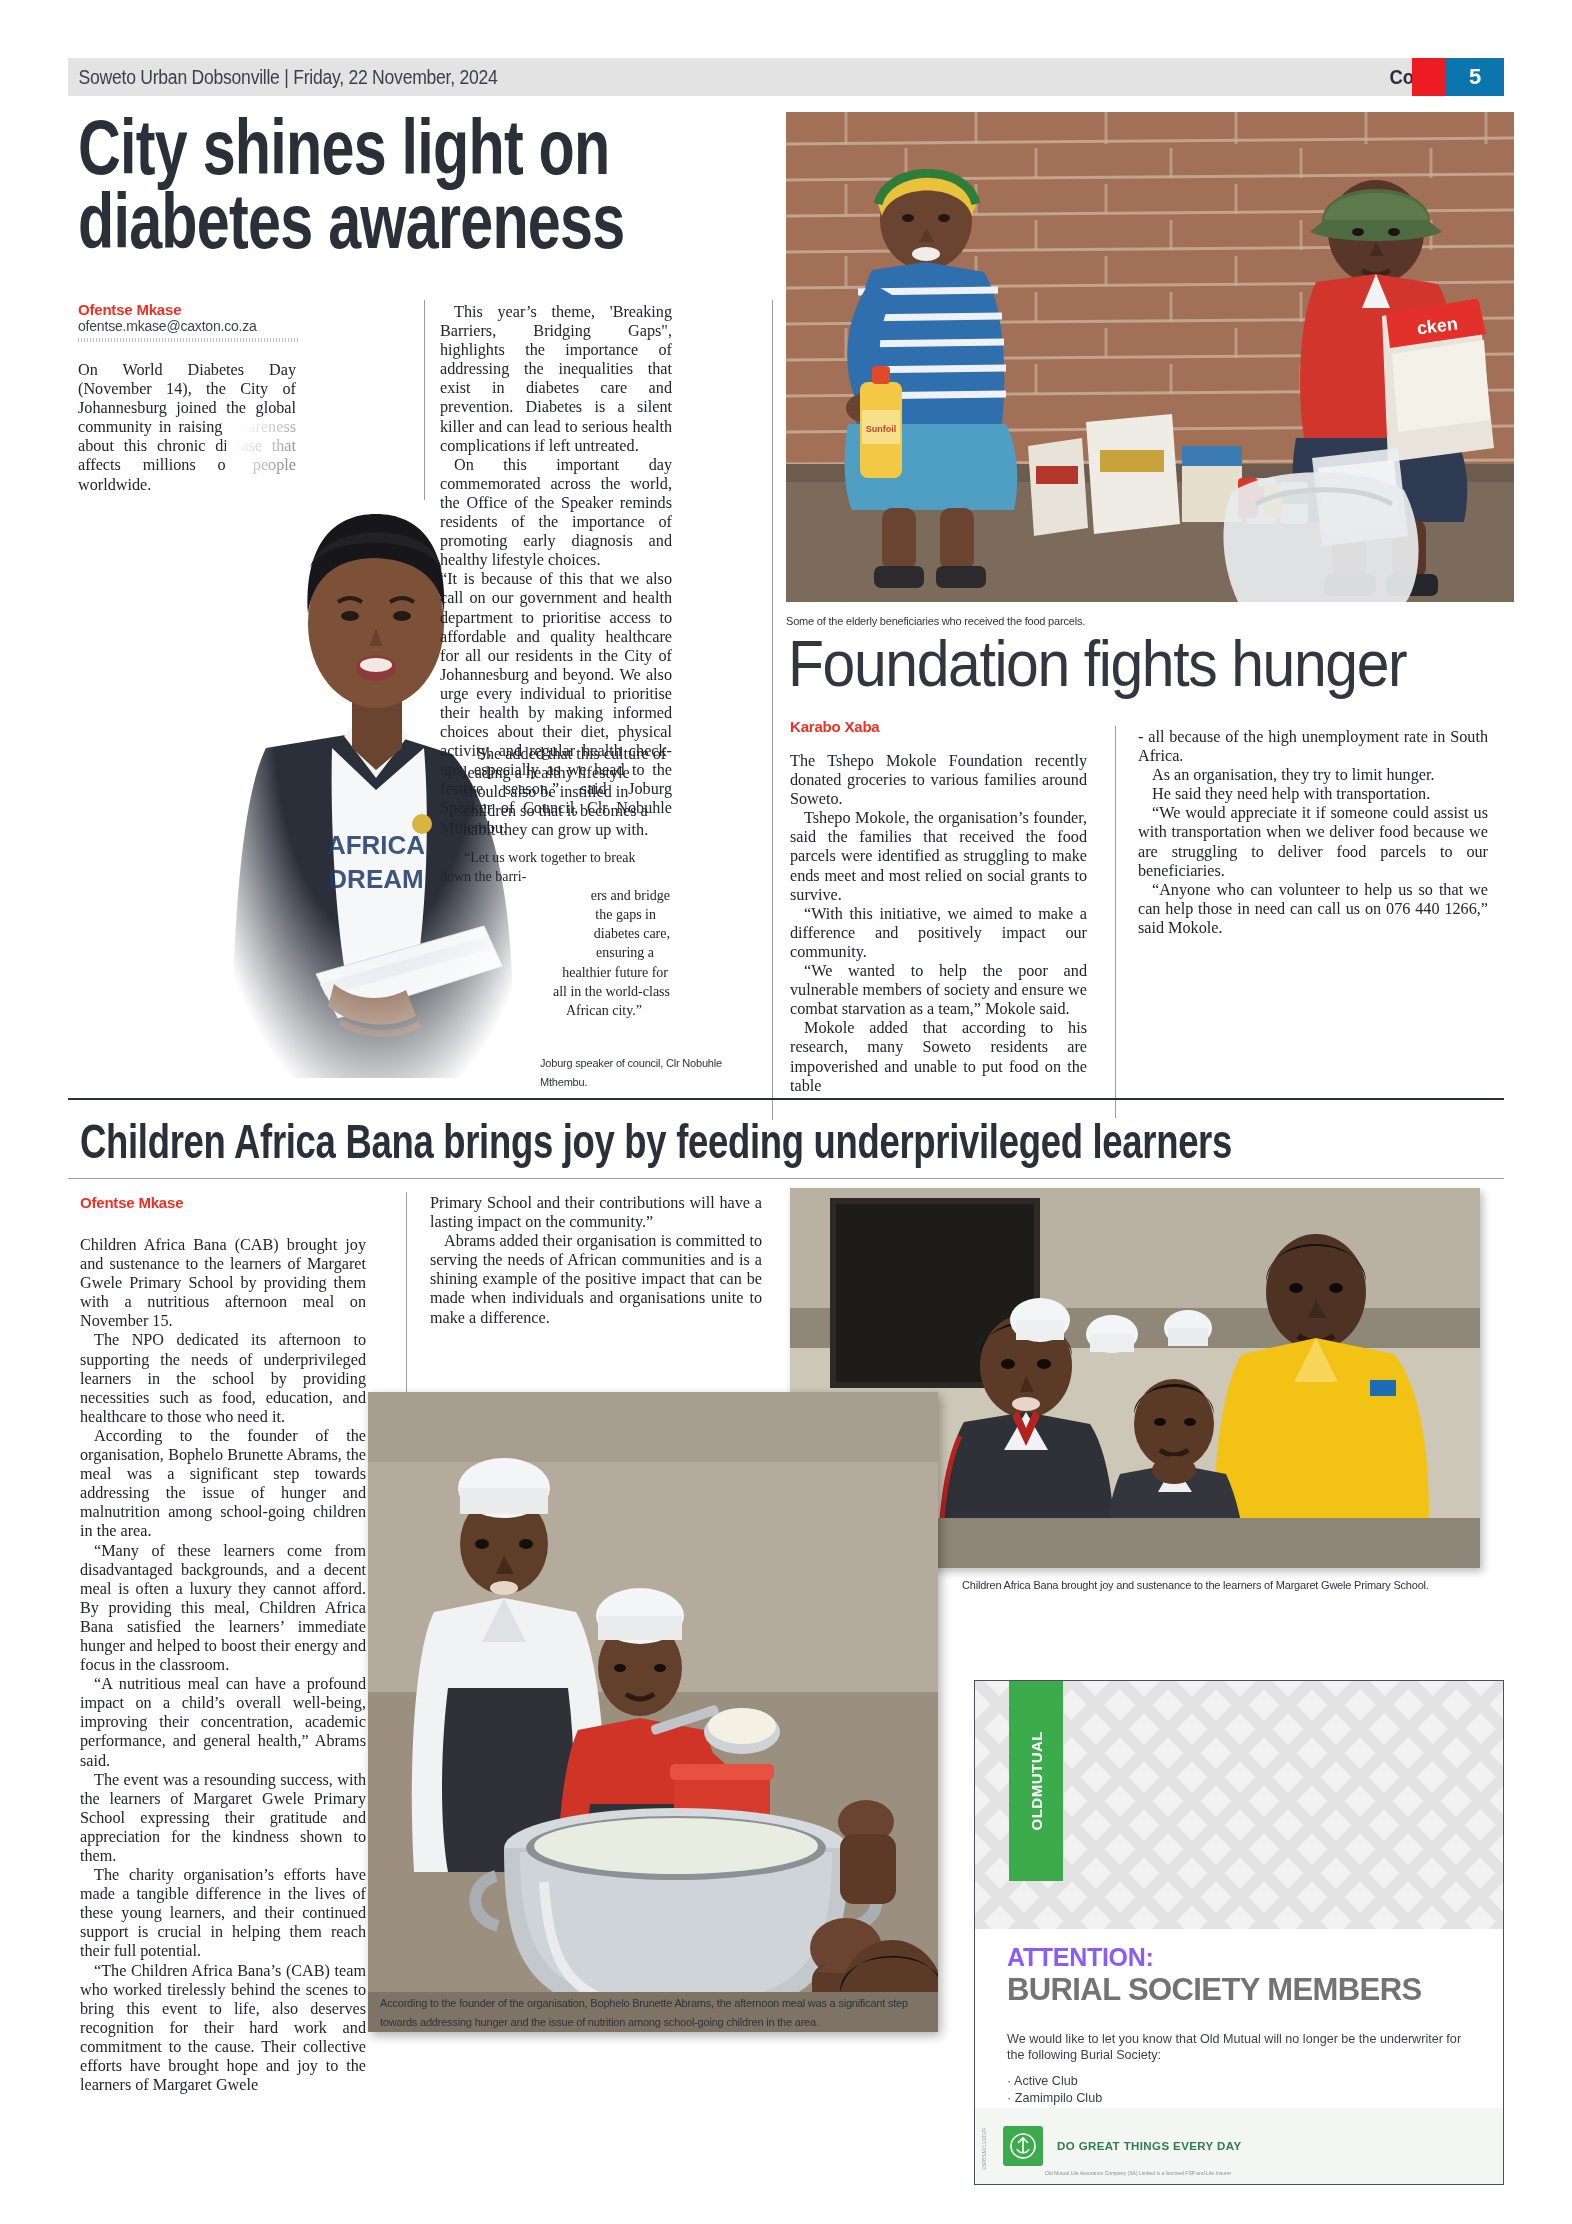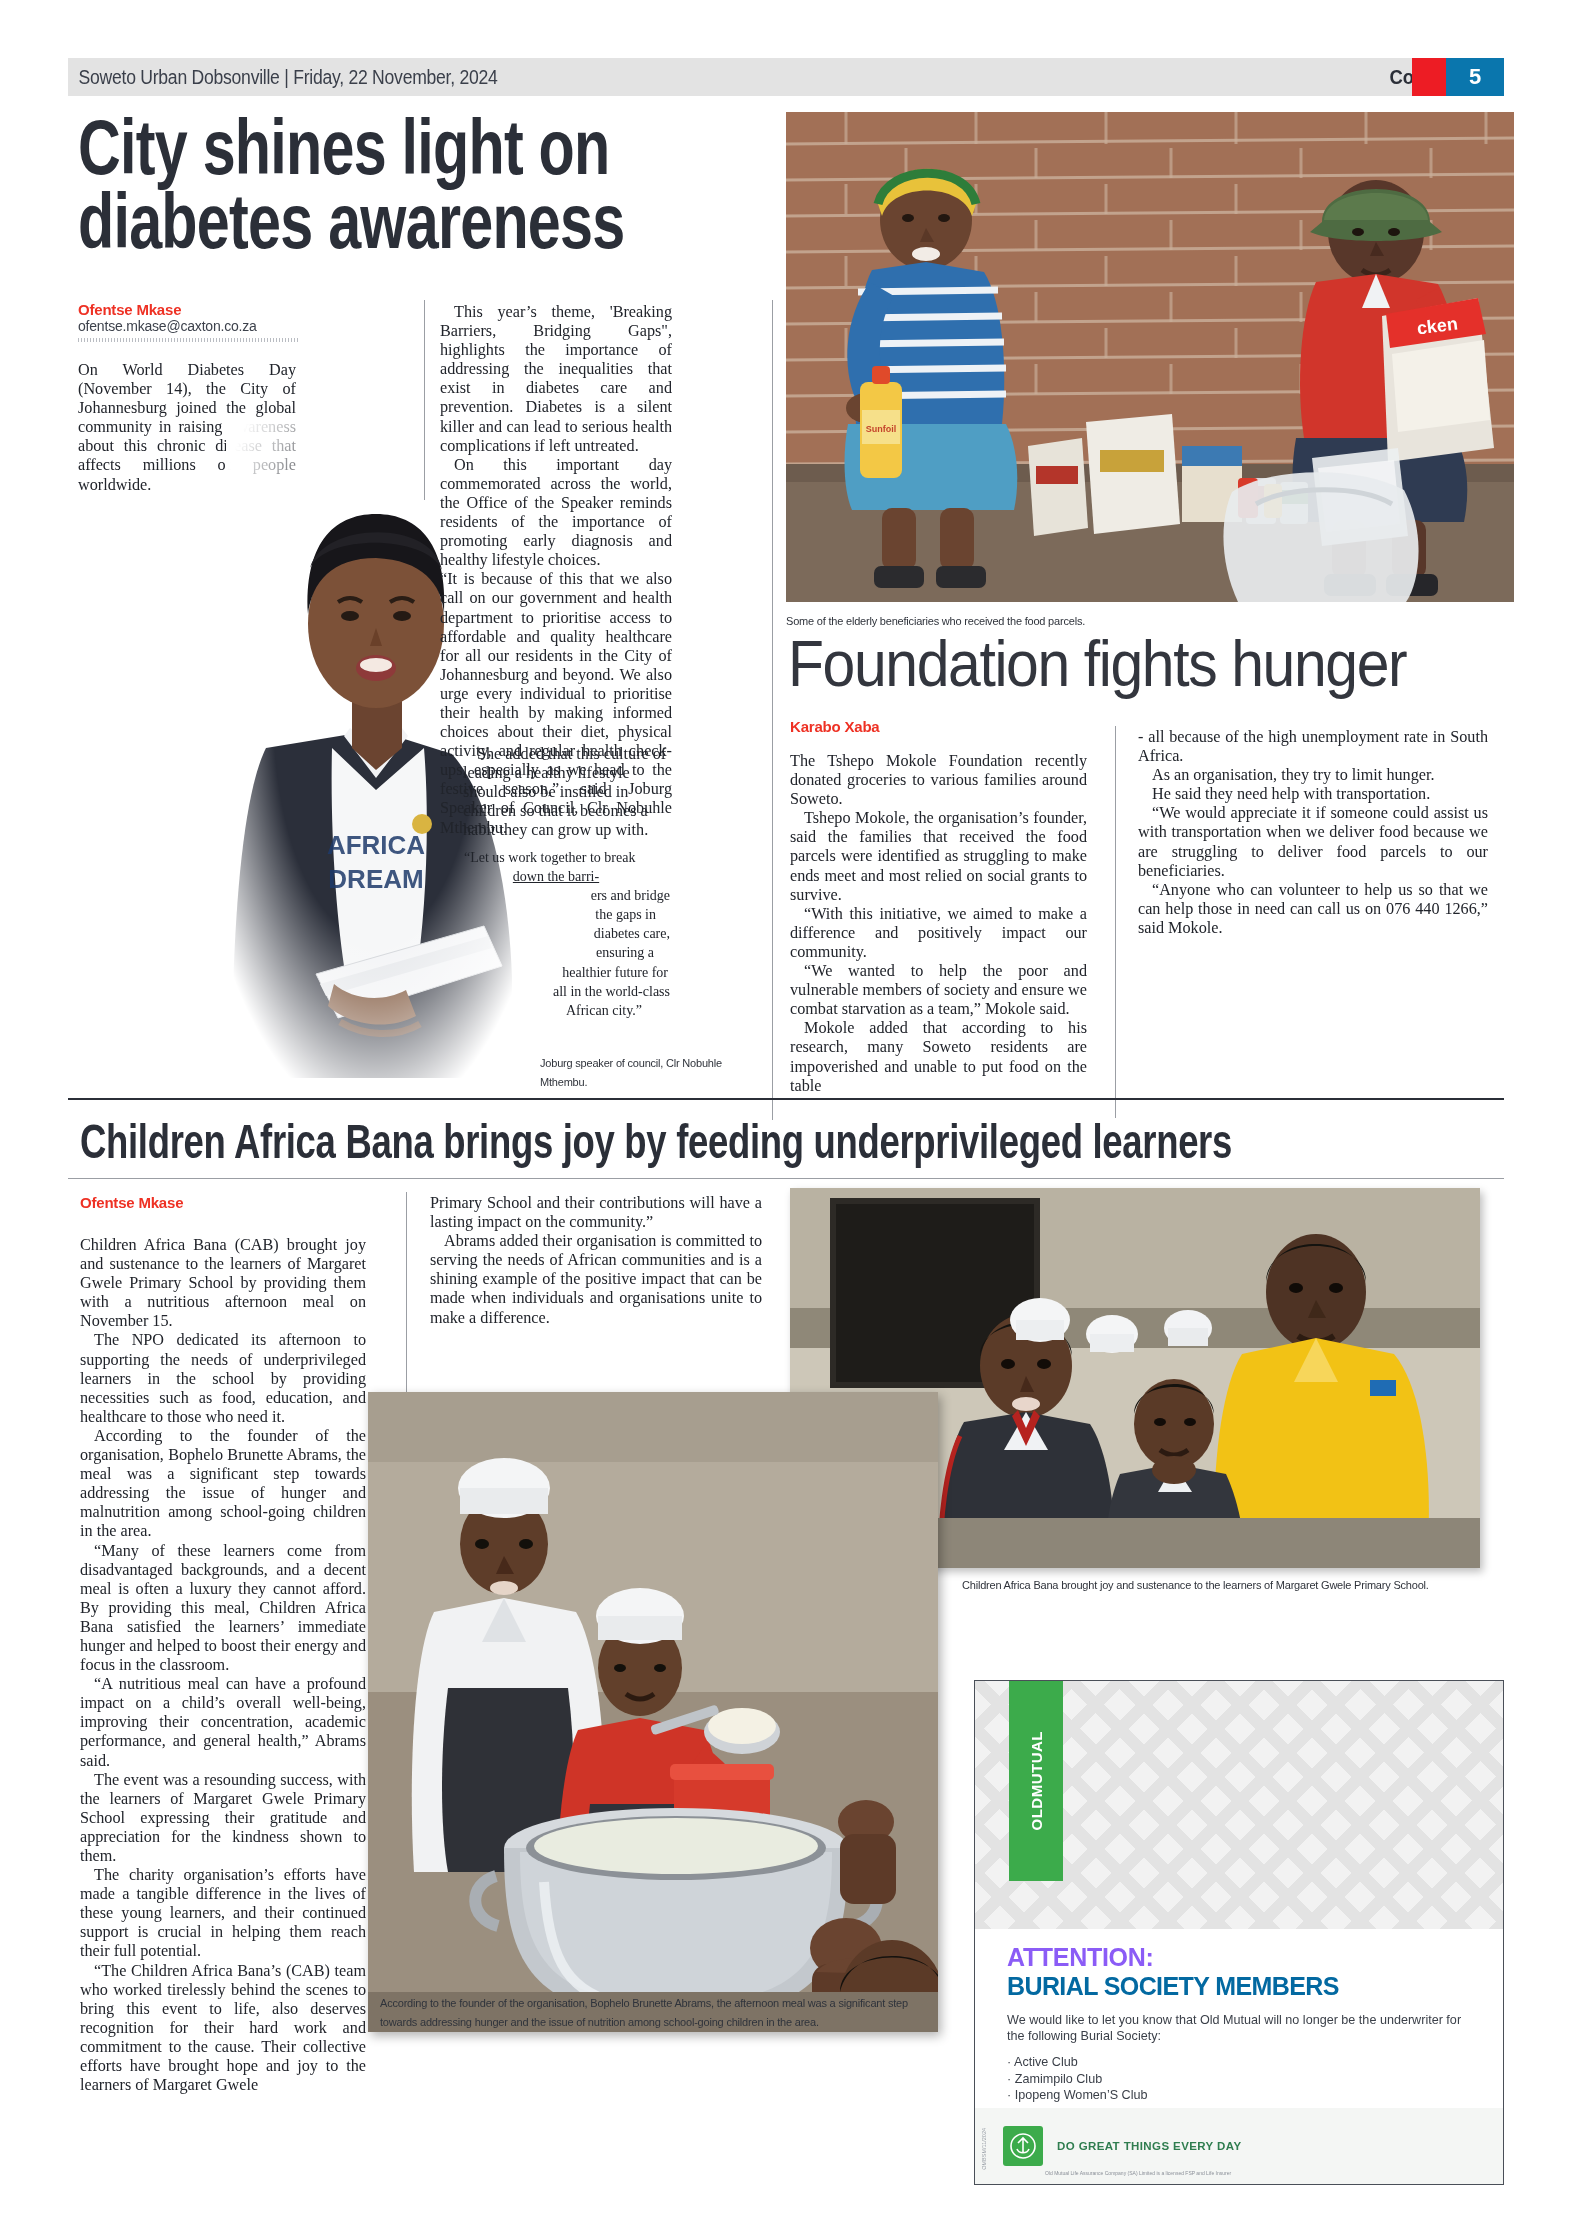--- a/index.html
+++ b/index.html
@@ -98,21 +98,21 @@
     position: absolute; left: 34px; top: 0; width: 54px; height: 200px;
     background: #3cab4b; display:flex; align-items:center; justify-content:center;
   }
   .ad-greenbar span {
     font-family:"Liberation Sans", sans-serif; font-size: 15px; font-weight:700;
     color:#fff; letter-spacing: 0.5px; writing-mode: vertical-rl;
     transform: rotate(180deg);
   }
   .ad-body { position:absolute; left: 0; top: 248px; width: 530px; padding: 14px 32px 0 32px; }
   .ad-h1 { font-family:"Liberation Sans", sans-serif; font-size:25px; font-weight:700; color:#8b5cf6; letter-spacing:-0.3px;}
-  .ad-h2 { font-family:"Liberation Sans", sans-serif; font-size:25px; font-weight:700; color:#0369a1; letter-spacing:-0.6px; margin-bottom:11px;}
+  .ad-h2 { font-family:"Liberation Sans", sans-serif; font-size:31px; font-weight:700; color:#737373; letter-spacing:-0.6px; margin-bottom:23px;}
   .ad-p { font-family:"Liberation Sans", sans-serif; font-size:12.6px; line-height:16px; color:#3a3f48; margin-bottom:10px; }
   .ad-p.bold { font-weight:700; color:#2b2f38; }
   .ad-list { font-family:"Liberation Sans", sans-serif; font-size:12.6px; line-height:16.5px; color:#3a3f48; margin-bottom:11px;}
   .ad-footer {
     position:absolute; left:0; bottom:0; width:530px; height:76px; background:#f4f6f4;
     display:flex; align-items:center; padding-left:28px;
   }
   .ad-logo {
     width: 40px; height: 40px; background:#3cab4b; border-radius:3px;
     display:flex; align-items:center; justify-content:center; color:#fff; font-size:20px;
@@ -193,21 +193,21 @@
     <p>This year’s theme, 'Breaking Barriers, Bridging Gaps", highlights the importance of addressing the inequalities that exist in diabetes care and prevention. Diabetes is a silent killer and can lead to serious health complications if left untreated.</p>
     <p>On this important day commemorated across the world, the Office of the Speaker reminds residents of the importance of promoting early diagnosis and healthy lifestyle choices.</p>
     <p class="noind">“It is because of this that we also call on our government and health department to prioritise access to affordable and quality healthcare for all our residents in the City of Johannesburg and beyond. We also urge every individual to prioritise their health by making informed choices about their diet, physical activity, and regular health check-ups, especially as we head to the festive season,” said Joburg Speaker of Council, Clr Nobuhle Mthembu.</p>
   </div>
   <div class="body-col" style="position:absolute;left:463px;top:745px;width:208px;text-align:left;">
     <p>She added that this culture of leading a healthy lifestyle should also be instilled in children so that it becomes a habit they can grow up with.</p>
   </div>
 
   <div style="position:absolute;left:440px;top:848px;width:232px;font-family:'Liberation Serif',serif;font-size:14px;line-height:19.1px;color:#21242b;">
     <div style="text-align:left;padding-left:24px;">“Let us work together to break</div>
-    <div style="text-align:center;text-decoration:underline;">down the barri-</div>
+    <div style="text-align:left;">down the barri-</div>
     <div style="text-align:right;padding-right:2px;">ers and bridge</div>
     <div style="text-align:right;padding-right:16px;">the gaps in</div>
     <div style="text-align:right;padding-right:2px;">diabetes care,</div>
     <div style="text-align:right;padding-right:18px;">ensuring a</div>
     <div style="text-align:right;padding-right:4px;">healthier future for</div>
     <div style="text-align:right;padding-right:2px;">all in the world-class</div>
     <div style="text-align:right;padding-right:30px;">African city.”</div>
   </div>
 
   <div class="caption" style="position:absolute;left:540px;top:1054px;width:210px;">Joburg speaker of council, Clr Nobuhle Mthembu.</div>

